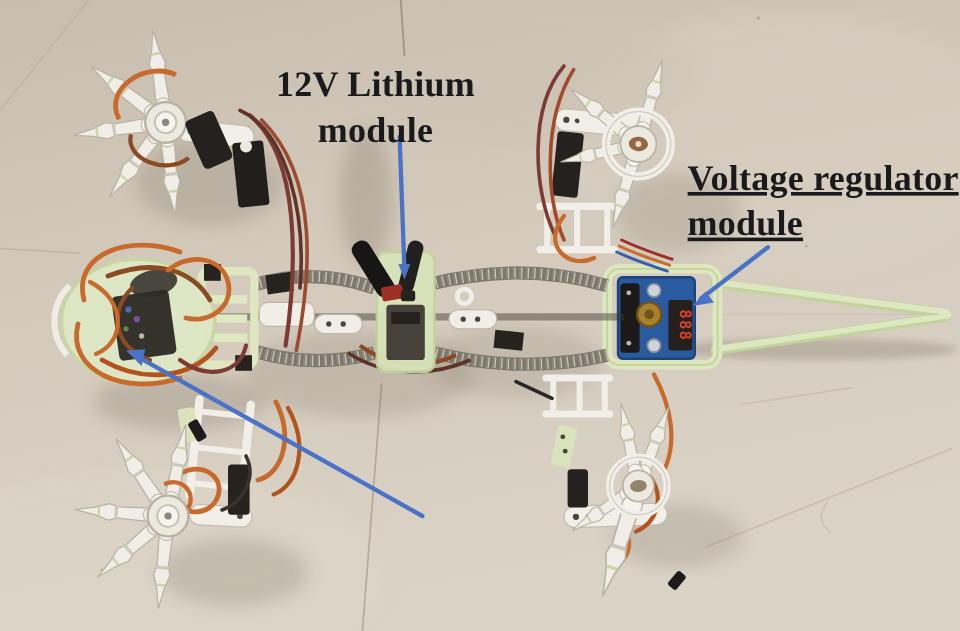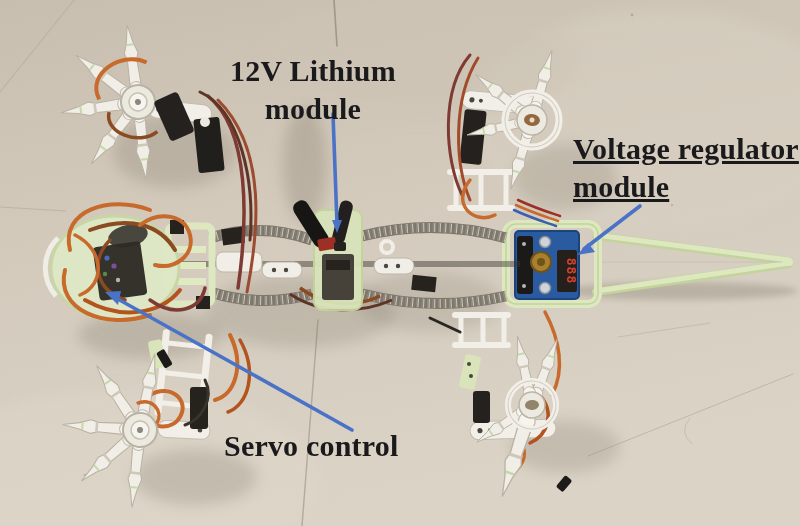--- a/index.html
+++ b/index.html
@@ -325,16 +325,15 @@
   <span>12V Lithium</span>
   <span>module</span>
 </div>
 
 <div class="label" style="left:573px;top:130px;text-decoration:underline;">
   <span>Voltage regulator</span>
   <span>module</span>
 </div>
 
 <div class="label" style="left:224px;top:427px;">
-  <span>Servo control</span>
 </div>
 
 </div>
 
 </body></html>

